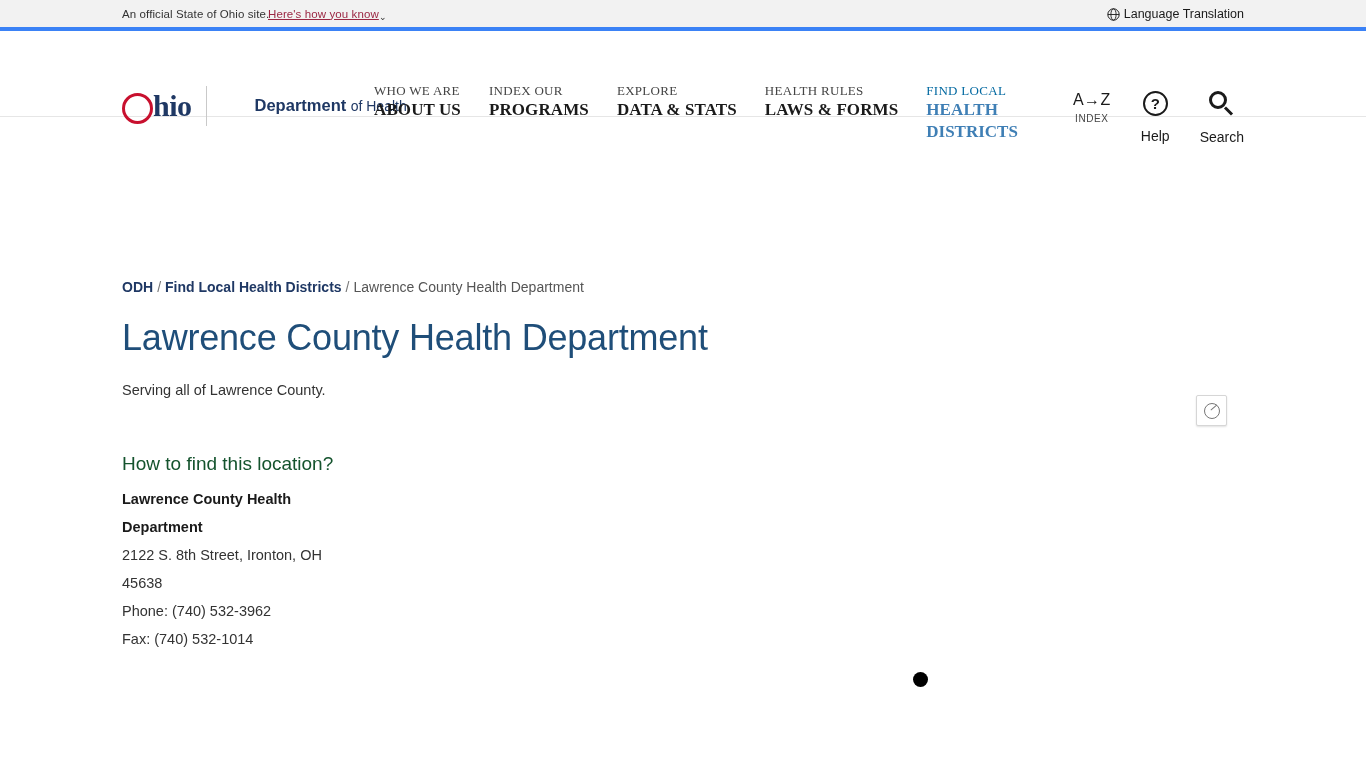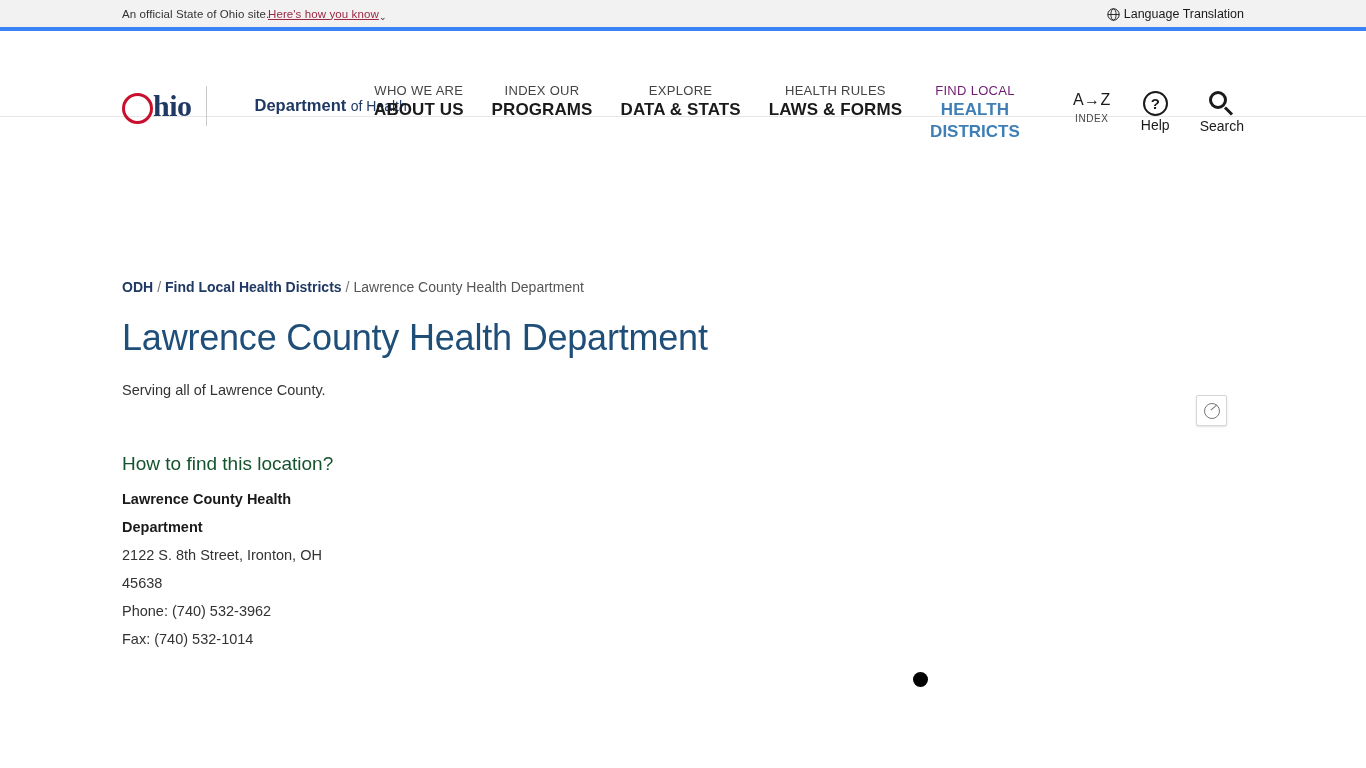--- a/index.html
+++ b/index.html
@@ -107,39 +107,40 @@
   .logo-dept .l2 { font-size: 14px; color: #1f3864; }
 
   .nav {
     position: absolute;
     left: 360px;
     top: 52px;
     display: flex;
     gap: 0;
   }
   .nav-item {
-    text-align: center;
+    text-align: left;
     cursor: pointer;
     padding: 0 14px;
     line-height: 1.25;
+    font-family: Liberation Serif, serif;
   }
   .nav-item .top {
     display: block;
     font-size: 13px;
     color: #444;
     letter-spacing: .3px;
   }
   .nav-item .bot {
     display: block;
     font-size: 17px;
     font-weight: bold;
     color: #1a1a1a;
     letter-spacing: .1px;
   }
-  .nav-item.active .top { color: #701a75; }
+  .nav-item.active .top { color: #0369a1; }
   .nav-item.active .bot { color: #3f7fb5; font-weight: bold; }
   .nav-item.active .bot2 {
     display: block;
     font-size: 17px;
     font-weight: bold;
     color: #3f7fb5;
   }
 
   .util {
     position: absolute;
@@ -159,21 +160,21 @@
   .help-circle {
     width: 25px; height: 25px;
     border: 2px solid #1a1a1a;
     border-radius: 50%;
     margin: 0 auto;
     font-size: 15px;
     font-weight: bold;
     line-height: 21px;
     text-align: center;
   }
-  .util-label { font-size: 14px; margin-top: 1px; text-align: right; }
+  .util-label { font-size: 14px; margin-top: 12px; text-align: right; }
   .search-glyph {
     width: 26px; height: 26px;
     margin: 0 auto;
     position: relative;
   }
   .search-glyph .circ {
     position: absolute;
     width: 18px; height: 18px;
     border: 3px solid #1a1a1a;
     border-radius: 50%;

